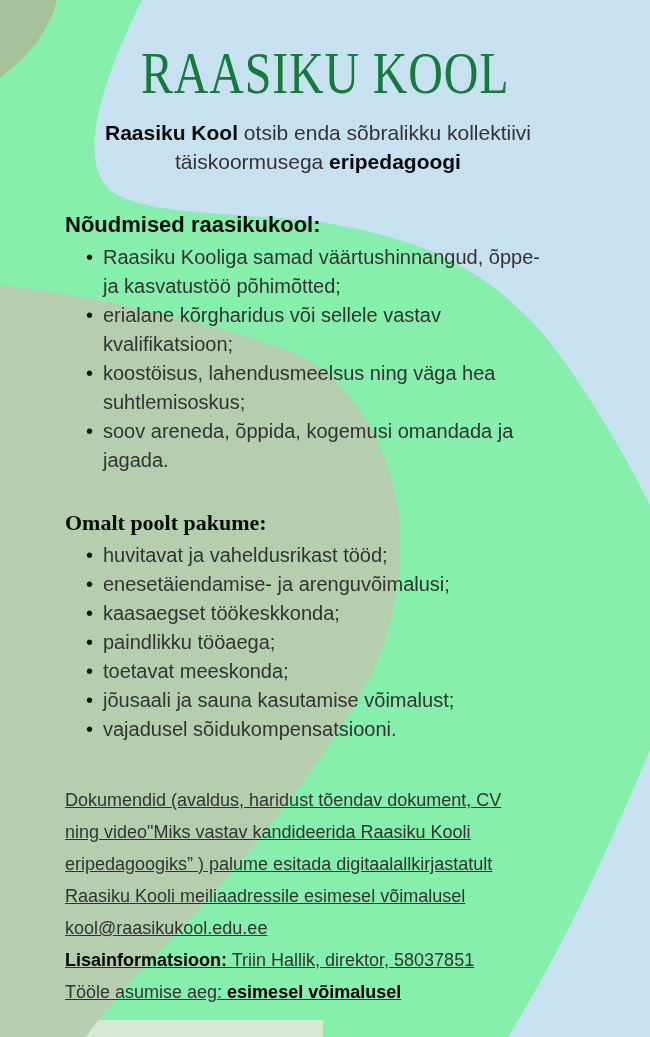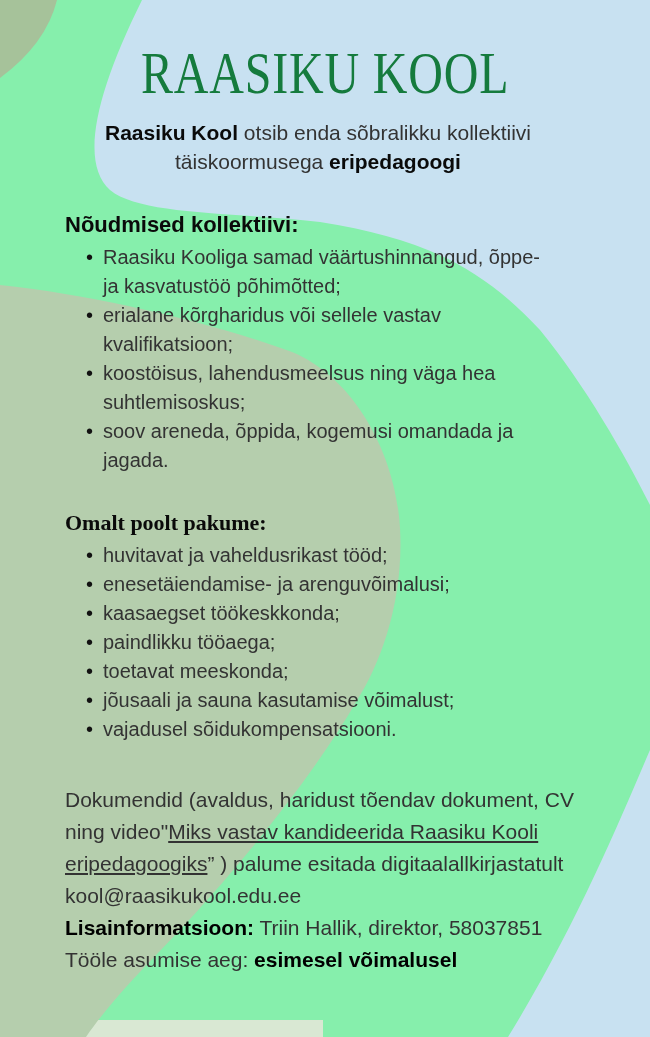--- a/index.html
+++ b/index.html
@@ -23,21 +23,21 @@
   }
   .subtitle b { color:#0a0a0a; }
 
   .body-col { position:absolute; top:212px; left:65px; width:537px; }
   h2 { margin:0; font-size:22px; line-height:26px; color:#0a0a0a; font-weight:bold; }
   ul { list-style:none; margin:5px 0 0 0; padding:0 0 0 38px; }
   li { position:relative; font-size:20px; line-height:29px; max-width:458px; color:#333; }
   li::before { content:"\2022"; position:absolute; left:-17px; top:0; color:#111; }
   .offer-heading { margin-top:35px;font-family:Liberation Serif, serif; }
 
-  .footer { margin-top:40px; font-size:21px; line-height:32px; color:#333; }
+  .footer { margin-top:40px; font-size:18px; line-height:32px; color:#333;text-decoration:underline; }
   .footer b { color:#000; }
   .ulink { text-decoration:underline; color:#333; cursor:pointer; }
 </style>
 </head>
 <body>
 
 <div class="poster">
 
   <svg class="bg" viewBox="0 0 650 1037" preserveAspectRatio="none">
     <path d="M0,0 L57,0 Q46,44 0,78 Z" fill="#a6c29a"></path>
@@ -48,21 +48,21 @@
   </svg>
 
   <div class="content">
 
     <h1 class="title"><span class="title-inner">RAASIKU KOOL</span></h1>
 
     <p class="subtitle"><b>Raasiku Kool</b><span> otsib enda sõbralikku kollektiivi täiskoormusega </span><b>eripedagoogi</b></p>
 
     <div class="body-col">
 
-      <h2>Nõudmised kollektiivi:</h2>
+      <h2>Nõudmised raasikukool:</h2>
       <ul>
         <li>Raasiku Kooliga samad väärtushinnangud, õppe- ja kasvatustöö põhimõtted;</li>
         <li>erialane kõrgharidus või sellele vastav kvalifikatsioon;</li>
         <li>koostöisus, lahendusmeelsus ning väga hea suhtlemisoskus;</li>
         <li>soov areneda, õppida, kogemusi omandada ja jagada.</li>
       </ul>
 
       <h2 class="offer-heading">Omalt poolt pakume:</h2>
       <ul>
         <li>huvitavat  ja vaheldusrikast tööd;</li>
@@ -71,20 +71,21 @@
         <li>paindlikku tööaega;</li>
         <li>toetavat meeskonda;</li>
         <li>jõusaali ja sauna kasutamise võimalust;</li>
         <li>vajadusel sõidukompensatsiooni.</li>
       </ul>
 
       <div class="footer">
         <div class="fline"><span>Dokumendid (avaldus, haridust tõendav dokument, CV</span></div>
         <div class="fline"><span>ning video"</span><span class="ulink">Miks vastav kandideerida Raasiku Kooli</span></div>
         <div class="fline"><span class="ulink">eripedagoogiks</span><span>” ) palume esitada digitaalallkirjastatult</span></div>
+        <div class="fline"><span>Raasiku Kooli meiliaadressile esimesel võimalusel</span></div>
         <div class="fline"><span>kool@raasikukool.edu.ee</span></div>
         <div class="fline"><b>Lisainformatsioon:</b><span> Triin Hallik, direktor, 58037851</span></div>
         <div class="fline"><span>Tööle asumise aeg: </span><b>esimesel võimalusel</b></div>
       </div>
 
     </div>
   </div>
 </div>
 
 </body></html>

